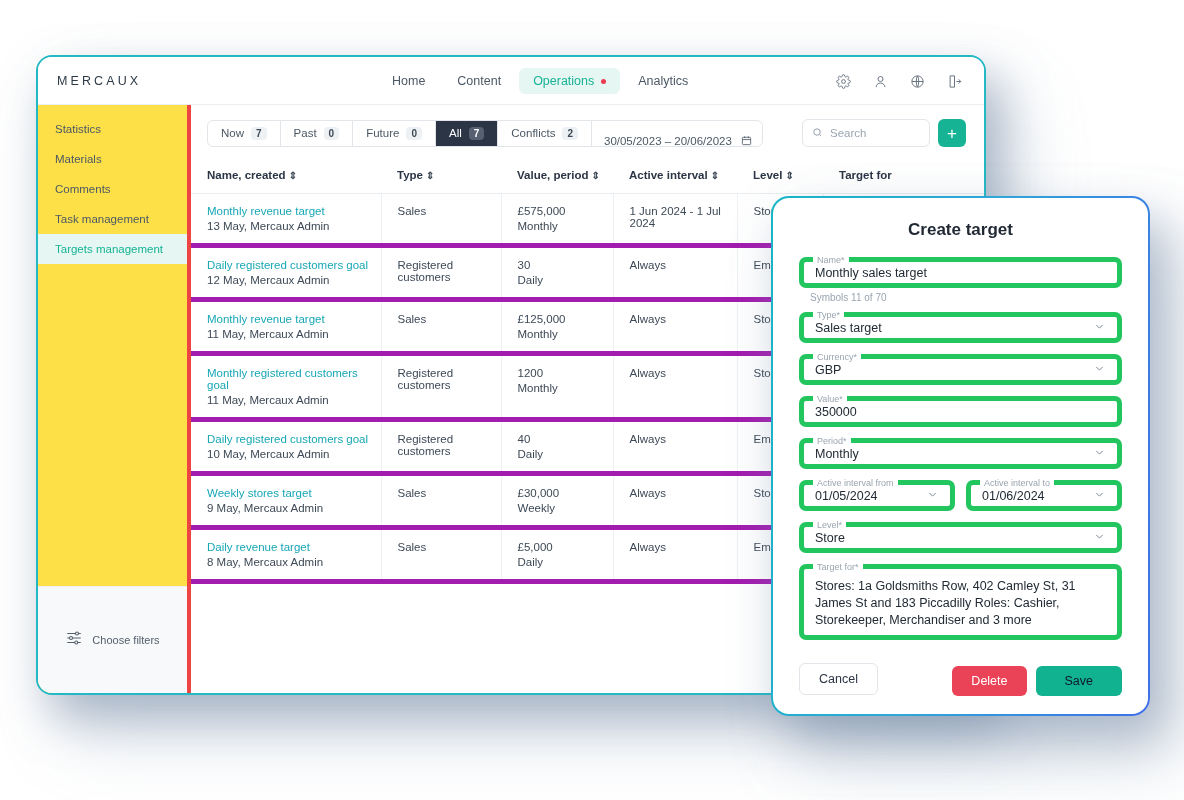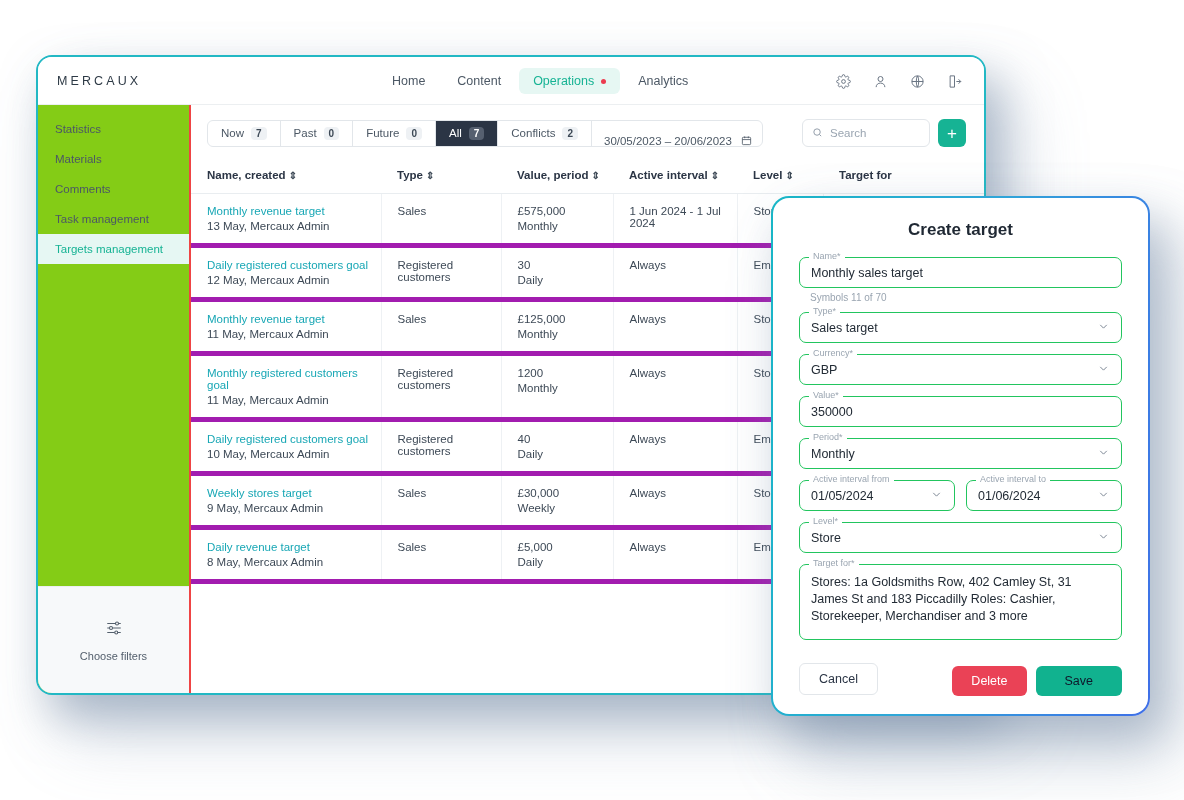--- a/index.html
+++ b/index.html
@@ -68,42 +68,42 @@
     display: flex; align-items: center; gap: 22px;
   }
   .topicons svg { display: block; }
 
   
   .bodywrap { flex: 1; display: flex; min-height: 0; }
 
   .sidebar {
     width: 153px;
     flex: 0 0 153px;
-    border-right: 2px solid #ef4444;
-    background: #84cc16;
+    border-right: 4px solid #ef4444;
+    background: #fde047;
     display: flex; flex-direction: column;
     position: relative;
   }
   .side-list { padding-top: 9px; }
   .side-item {
     font-size: 11.5px;
     color: #4c5865;
     padding: 9px 0 9px 17px;
     cursor: pointer;
     white-space: nowrap;
   }
   .side-item.active { background: #e6f7f3; color: #16b394; }
 
   .side-filters {
     position: absolute;
     left: 0; right: 0; bottom: 0;
     height: 107px;
     background: #f7f9fa;
     border-top: 1px solid #eceff1;
-    display: flex; flex-direction: column;
+    display: flex; flex-direction: row;
     align-items: center; justify-content: center;
     gap: 9px;
     cursor: pointer;
   }
   .side-filters .lbl { font-size: 11px; color: #54606d; }
 
   .content {
     flex: 1; min-width: 0;
     display: flex; flex-direction: column;
     background: #fff;
@@ -219,21 +219,21 @@
   }
   .modal-title {
     text-align: center;
     font-size: 17px; font-weight: 700;
     color: #1f2833;
     margin-bottom: 17px;
   }
 
   .field {
     position: relative;
-    border: 1px solid #22c55e;
+    border: 5px solid #22c55e;
     border-radius: 7px;
     height: 31px;
     padding: 0 11px;
     display: flex; align-items: center;
     margin-bottom: 11px;
     background: #fff;
   }
   .field .flabel {
     position: absolute;
     top: -6px; left: 9px;

